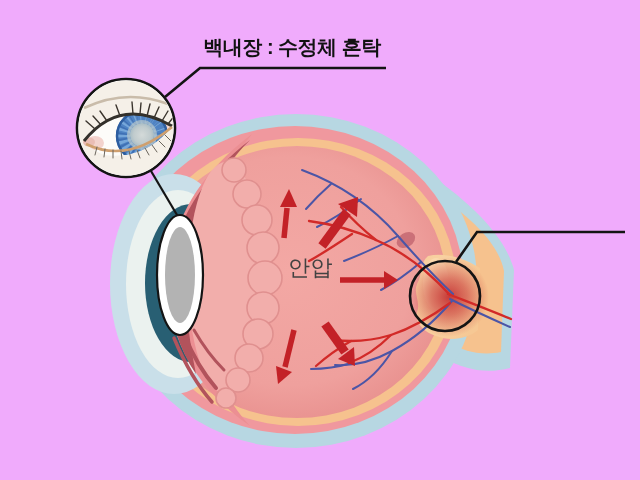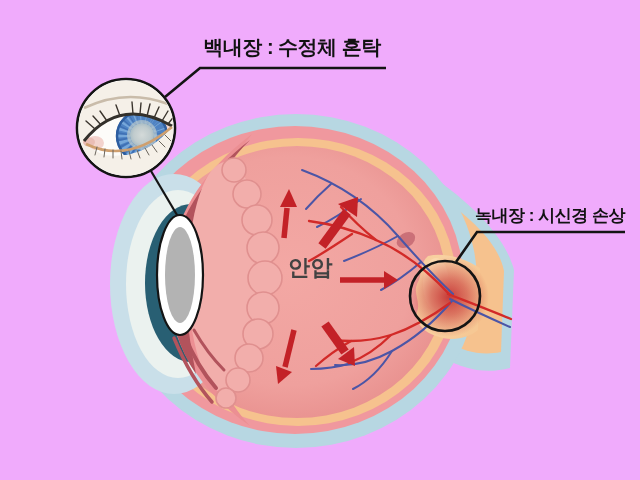--- a/index.html
+++ b/index.html
@@ -4,21 +4,21 @@
 <style>
   html,body{margin:0;padding:0;background:#ffffff;}
   .stage{position:relative;width:640px;height:480px;background:#f0abfc;overflow:hidden;
          font-family:"Liberation Sans","DejaVu Sans",sans-serif;padding-left:12px;}
   .stage svg{position:absolute;left:0;top:0;}
   .callout{position:absolute;font-weight:700;color:#121212;text-align:center;
            letter-spacing:-0.5px;white-space:nowrap;}
   .callout-cataract{left:193px;top:34px;width:198px;font-size:20px;}
   .callout-glaucoma{left:471px;top:204px;width:158px;font-size:17px;}
   .pressure{position:absolute;left:288px;top:254px;font-size:22px;line-height:28px;
-            font-weight:700;color:#424242;letter-spacing:0.5px;}
+            font-weight:400;color:#424242;letter-spacing:0.5px;}
 </style>
 </head>
 <body>
 
 <div class="stage">
 
   <svg width="640" height="480" viewBox="0 0 640 480">
     <defs>
       <radialGradient id="vitreousGrad" cx="47%" cy="46%" r="60%">
         <stop offset="0%" stop-color="#f3a8a4"></stop>
@@ -189,18 +189,17 @@
           <line x1="145" y1="148" x2="149" y2="155"></line>
             <line x1="152" y1="145" x2="157" y2="152"></line>
           <line x1="159" y1="141" x2="165" y2="147"></line>
             <line x1="165" y1="135" x2="171" y2="141"></line>
         </g>
       </g>
     </g>
   </svg>
 
   <div class="callout callout-cataract">백내장 : 수정체 혼탁</div>
-  <div class="callout callout-glaucoma">녹내장 : 시신경 손상</div>
   <div class="pressure">
     <div>안압</div>
   </div>
 
 </div>
 
 </body></html>

